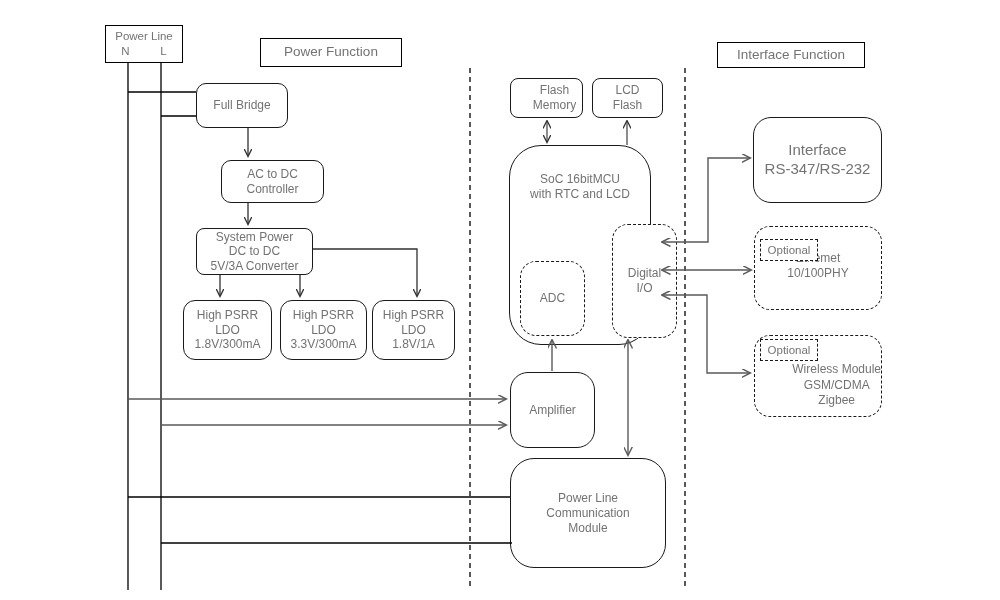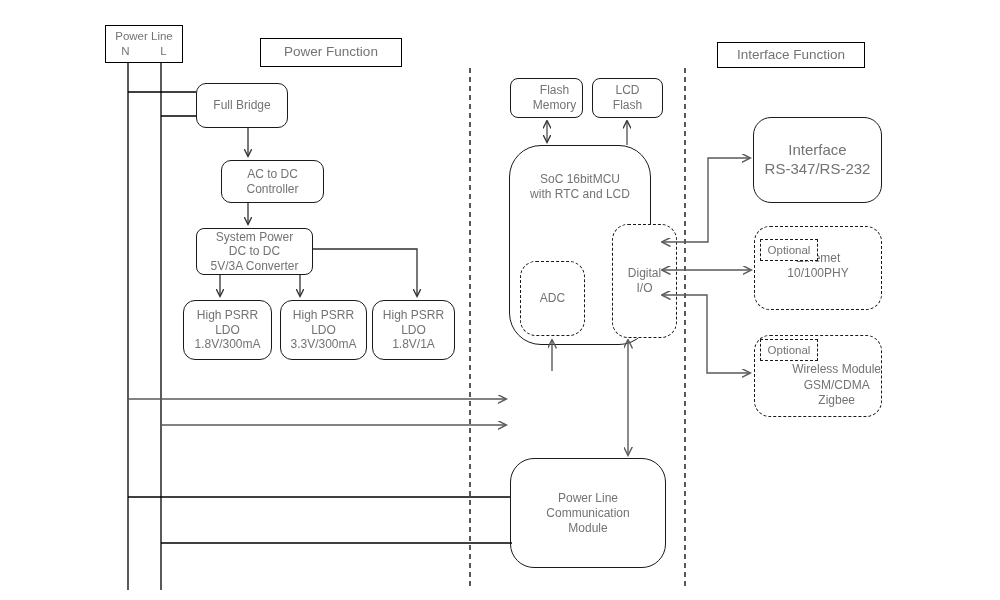--- a/index.html
+++ b/index.html
@@ -62,20 +62,21 @@
 Flash</div>
 
   <div class="box solid" style="left:509px;top:145px;width:142px;height:200px;border-radius:32px;">
     <div class="soc-label">SoC 16bitMCU
 with RTC and LCD</div>
     <div class="box dashed" style="left:10px;top:115px;width:65px;height:75px;border-radius:16px;">ADC</div>
     <div class="box dashed" style="left:86px;top:78px;width:65px;height:114px;border-radius:16px;margin-left:16px;">Digital
 I/O</div>
   </div>
 
+  <div class="box solid" style="left:510px;top:372px;width:85px;height:76px;border-radius:18px;">Amplifier</div>
   <div class="box solid" style="left:510px;top:458px;width:156px;height:110px;border-radius:24px;">Power Line
 Communication
 Module</div>
 
   <div class="box solid" style="left:753px;top:117px;width:129px;height:86px;border-radius:18px;font-size:15px;">Interface
 RS-347/RS-232</div>
 
   <div class="box dashed" style="left:754px;top:226px;width:128px;height:84px;border-radius:16px;padding-top:24px;box-sizing:border-box;align-items:flex-start;justify-content:center;">
     <span>Ethemet
 10/100PHY</span>

